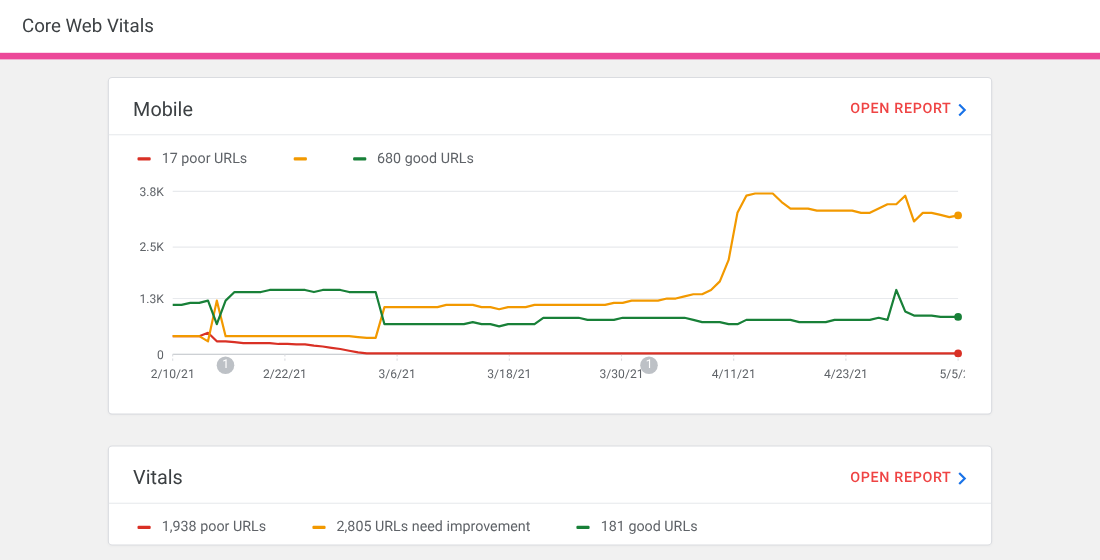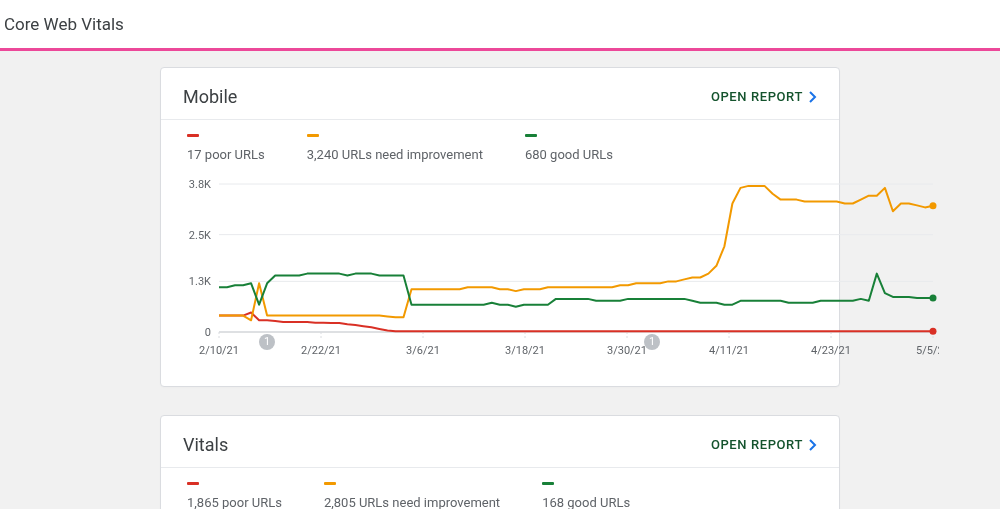--- a/index.html
+++ b/index.html
@@ -5,34 +5,34 @@
   html, body {
     margin: 0;
     padding: 0;
     background: #f1f1f1;
     font-family: Roboto, "Helvetica Neue", Arial, sans-serif;
     color: #202124;
     width: 1000px;
   }
   .header-bar {
     background: #fff;
-    border-bottom: 3px solid #ec4899;
-    padding: 14px 4px;
+    border-bottom: 6px solid #ec4899;
+    padding: 14px 20px;
     font-size: 17px;
     color: #3c4043;
   }
   .content {
     padding: 16px 0;
     display: flex;
     flex-direction: column;
     align-items: center;
     gap: 28px;
   }
   .card {
-    width: 680px;
+    width: 804px;
     background: #fff;
     border: 1px solid #dadce0;
     border-radius: 4px;
     box-shadow: 0 1px 2px rgba(0,0,0,.02);
     padding: 10px 22px 18px 22px;
     box-sizing: border-box;
   }
   .card-header {
     display: flex;
     justify-content: space-between;
@@ -40,21 +40,21 @@
     padding: 8px 0 12px 0;
   }
   .card-title {
     font-size: 18px;
     color: #3c4043;
   }
   .open-report {
     display: inline-flex;
     align-items: center;
     gap: 6px;
-    color: #14532d;
+    color: #ef4444;
     letter-spacing: .6px;
     font-size: 13px;
     font-weight: 500;
     cursor: pointer;
   }
   .open-report svg { display: block; }
   .card-divider {
     border: none;
     border-top: 1px solid #e8eaed;
     margin: 0 -22px 14px -22px;
@@ -62,23 +62,22 @@
   .legend {
     display: flex;
     gap: 42px;
     align-items: center;
     margin: 2px 0 16px 4px;
     font-size: 13px;
     color: #5f6368;
   }
   .legend-item {
     display: inline-flex;
-    align-items: flex-start;
+    align-items: center;
     gap: 10px;
-    flex-direction: column;
   }
   .swatch {
     width: 12px;
     height: 3px;
     border-radius: 1px;
     display: inline-block;
   }
   .chart-wrap { position: relative; }
   svg.chart { display: block; }
   .gridline {
@@ -129,21 +128,20 @@
       </div>
     </div>
     <hr class="card-divider">
     <div class="legend">
       <span class="legend-item">
         <span class="swatch" id="sw-m-poor" style="background: rgb(217, 48, 37);"></span>
         <span>17 poor URLs</span>
       </span>
       <span class="legend-item">
         <span class="swatch" id="sw-m-needs" style="background: rgb(242, 153, 0);"></span>
-        <span>3,240 URLs need improvement</span>
       </span>
       <span class="legend-item">
         <span class="swatch" id="sw-m-good" style="background: rgb(24, 128, 56);"></span>
         <span>680 good URLs</span>
       </span>
     </div>
 
     <div class="chart-wrap" id="mobile-chart-wrap">
 
     <svg class="chart" width="756" height="190">
@@ -192,26 +190,26 @@
           <svg width="8" height="12" viewBox="0 0 8 12">
               <path d="M1 1 L6 6 L1 11" fill="none" stroke="#1a73e8" stroke-width="2"></path>
             </svg>
         </span>
       </div>
     </div>
     <hr class="card-divider">
     <div class="legend" style="margin-bottom:4px;">
       <span class="legend-item">
         <span class="swatch" id="sw-d-poor" style="background: rgb(217, 48, 37);"></span>
-        <span>1,865 poor URLs</span>
+        <span>1,938 poor URLs</span>
       </span>
       <span class="legend-item">
         <span class="swatch" id="sw-d-needs" style="background: rgb(242, 153, 0);"></span>
         <span>2,805 URLs need improvement</span>
       </span>
       <span class="legend-item">
         <span class="swatch" id="sw-d-good" style="background: rgb(24, 128, 56);"></span>
-        <span>168 good URLs</span>
+        <span>181 good URLs</span>
       </span>
     </div>
   </div>
 
 </div>
 
 </body></html>

